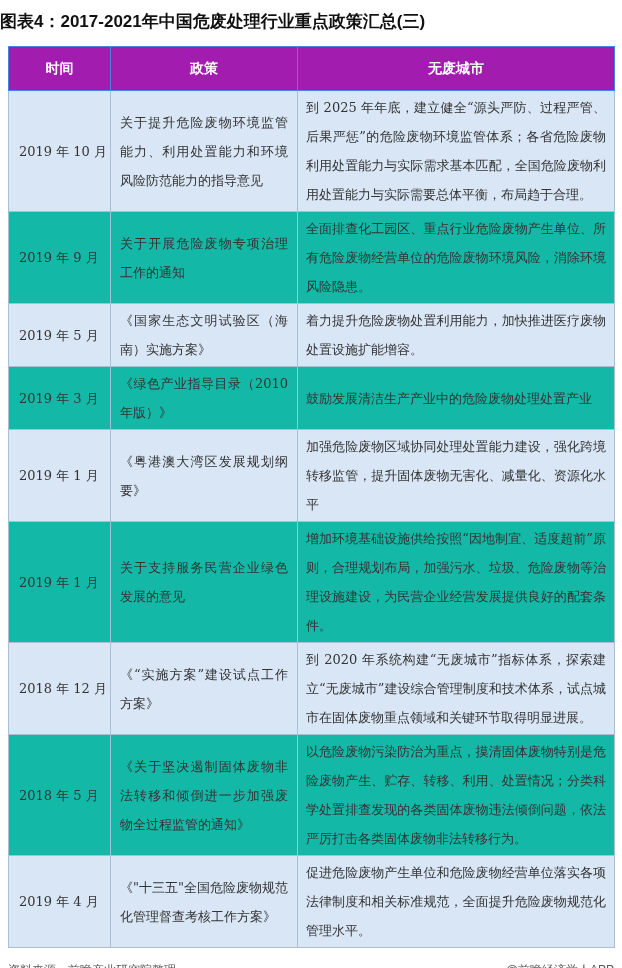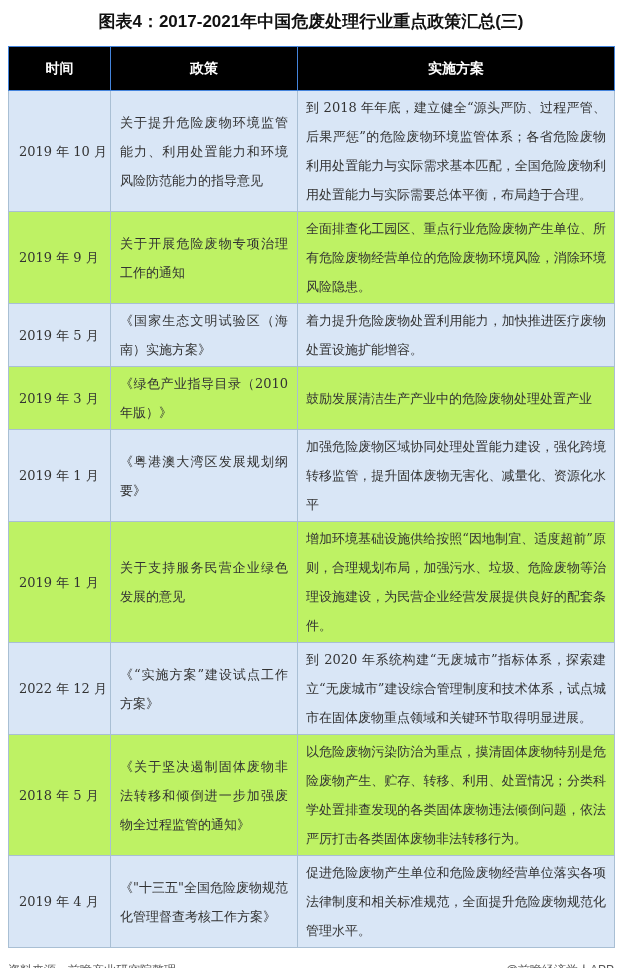--- a/index.html
+++ b/index.html
@@ -1,58 +1,57 @@
 <!DOCTYPE html>
 <html><head>
 <meta charset="utf-8">
 <style>
   * { margin: 0; padding: 0; box-sizing: border-box; }
   html, body { width: 622px; height: 968px; background: #ffffff; overflow: hidden; }
   body { font-family: "DejaVu Serif", "Liberation Serif", serif; position: relative; }
 
   .page-title {
     padding-top: 10px;
-    text-align: center;
     font-family: "Liberation Sans", "DejaVu Sans", sans-serif;
     font-size: 17px;
     font-weight: bold;
     color: #111111;
   }
 
   .table-wrap { margin: 13px 8px 0 8px; position: relative; z-index: 2; }
 
   table.policy-table {
     width: 606px;
     border-collapse: collapse;
     table-layout: fixed;
   }
   .policy-table col.c-time   { width: 102px; }
   .policy-table col.c-policy { width: 187px; }
   .policy-table col.c-content{ width: 317px; }
 
   .policy-table thead th {
-    background: #000000;
+    background: #a21caf;
     color: #ffffff;
     font-weight: bold;
     font-size: 14px;
     height: 44px;
     text-align: center;
     vertical-align: middle;
     border: 1px solid #4484dc;
     font-family: "Liberation Sans", "DejaVu Sans", sans-serif;
     margin-left: 40px;
   }
 
   .policy-table tbody td {
     border: 1px solid #a9bfd4;
     font-size: 13px;
     line-height: 29px;
     color: #333333;
     vertical-align: middle;
-    background: #bef264;
+    background: #14b8a6;
   }
   .policy-table tbody tr.alt td { background: #d9e6f6; }
 
   .policy-table td.time {
     padding: 1px 6px 1px 10px;
     white-space: nowrap;
   }
   .policy-table td.policy {
     padding: 2px 9px;
     text-align: justify;
@@ -139,28 +138,28 @@
   <table class="policy-table">
     <colgroup>
         <col class="c-time">
         <col class="c-policy">
         <col class="c-content">
       </colgroup>
     <thead>
       <tr>
         <th>时间</th>
         <th>政策</th>
-        <th>实施方案</th>
+        <th>无废城市</th>
       </tr>
     </thead>
     <tbody>
       <tr class="alt">
         <td class="time">2019 年 10 月</td>
         <td class="policy">关于提升危险废物环境监管能力、利用处置能力和环境风险防范能力的指导意见</td>
-        <td class="content">到 2018 年年底，建立健全“源头严防、过程严管、后果严惩”的危险废物环境监管体系；各省危险废物利用处置能力与实际需求基本匹配，全国危险废物利用处置能力与实际需要总体平衡，布局趋于合理。</td>
+        <td class="content">到 2025 年年底，建立健全“源头严防、过程严管、后果严惩”的危险废物环境监管体系；各省危险废物利用处置能力与实际需求基本匹配，全国危险废物利用处置能力与实际需要总体平衡，布局趋于合理。</td>
       </tr>
       <tr>
         <td class="time">2019 年 9 月</td>
         <td class="policy">关于开展危险废物专项治理工作的通知</td>
         <td class="content">全面排查化工园区、重点行业危险废物产生单位、所有危险废物经营单位的危险废物环境风险，消除环境风险隐患。</td>
       </tr>
       <tr class="alt">
         <td class="time">2019 年 5 月</td>
         <td class="policy">《国家生态文明试验区（海南）实施方案》</td>
         <td class="content">着力提升危险废物处置利用能力，加快推进医疗废物处置设施扩能增容。</td>
@@ -174,21 +173,21 @@
         <td class="time">2019 年 1 月</td>
         <td class="policy">《粤港澳大湾区发展规划纲要》</td>
         <td class="content">加强危险废物区域协同处理处置能力建设，强化跨境转移监管，提升固体废物无害化、减量化、资源化水平</td>
       </tr>
       <tr>
         <td class="time">2019 年 1 月</td>
         <td class="policy">关于支持服务民营企业绿色发展的意见</td>
         <td class="content">增加环境基础设施供给按照“因地制宜、适度超前”原则，合理规划布局，加强污水、垃圾、危险废物等治理设施建设，为民营企业经营发展提供良好的配套条件。</td>
       </tr>
       <tr class="alt">
-        <td class="time">2022 年 12 月</td>
+        <td class="time">2018 年 12 月</td>
         <td class="policy">《“实施方案”建设试点工作方案》</td>
         <td class="content">到 2020 年系统构建“无废城市”指标体系，探索建立“无废城市”建设综合管理制度和技术体系，试点城市在固体废物重点领域和关键环节取得明显进展。</td>
       </tr>
       <tr>
         <td class="time">2018 年 5 月</td>
         <td class="policy">《关于坚决遏制固体废物非法转移和倾倒进一步加强废物全过程监管的通知》</td>
         <td class="content">以危险废物污染防治为重点，摸清固体废物特别是危险废物产生、贮存、转移、利用、处置情况；分类科学处置排查发现的各类固体废物违法倾倒问题，依法严厉打击各类固体废物非法转移行为。</td>
       </tr>
       <tr class="alt">
         <td class="time">2019 年 4 月</td>

